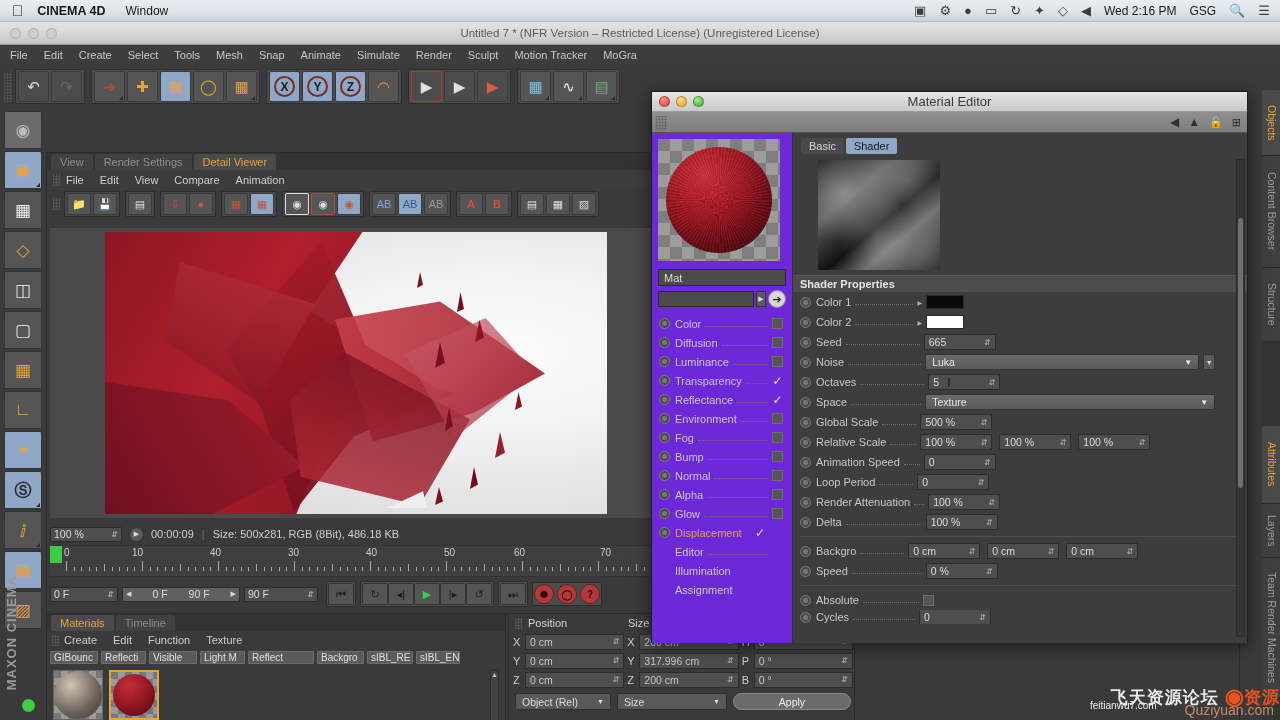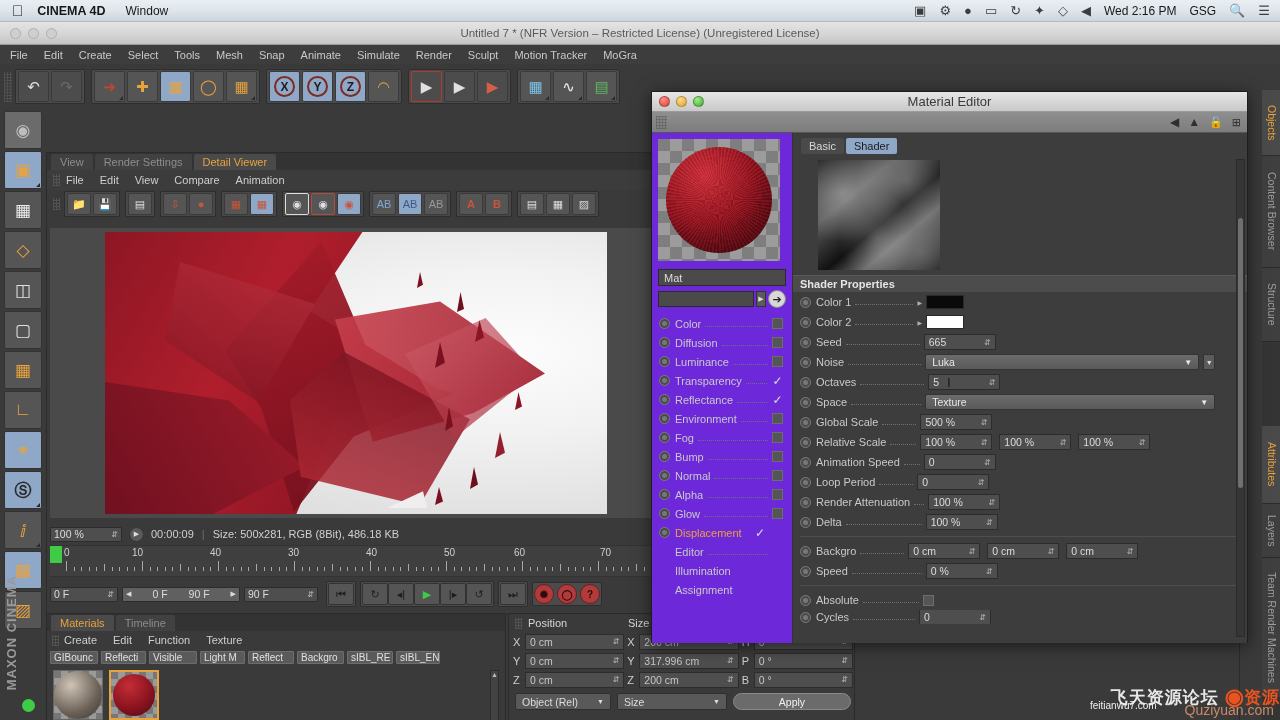--- a/index.html
+++ b/index.html
@@ -574,21 +574,21 @@
         <span>Create</span>
         <span>Edit</span>
         <span>Function</span>
         <span>Texture</span>
       </div>
       <div class="matchips">
         <div class="chip" style="width:48px">GIBounc</div>
         <div class="chip" style="width:45px">Reflecti</div>
         <div class="chip" style="width:48px">Visible</div>
         <div class="chip" style="width:45px">Light M</div>
-        <div class="chip" style="width:46px">Reflect</div>
+        <div class="chip" style="width:66px">Reflect</div>
         <div class="chip" style="width:47px">Backgro</div>
         <div class="chip" style="width:46px">sIBL_RE</div>
         <div class="chip" style="width:44px">sIBL_EN</div>
       </div>
       <div class="matgrid">
         <div class="matitem">
           <div class="matthumb">
             <div style="position:absolute;inset:0;border-radius:50%;background:radial-gradient(circle at 35% 30%,#cfc4b4,#6b6158 60%,#3a352f);"></div>
           </div>
 

